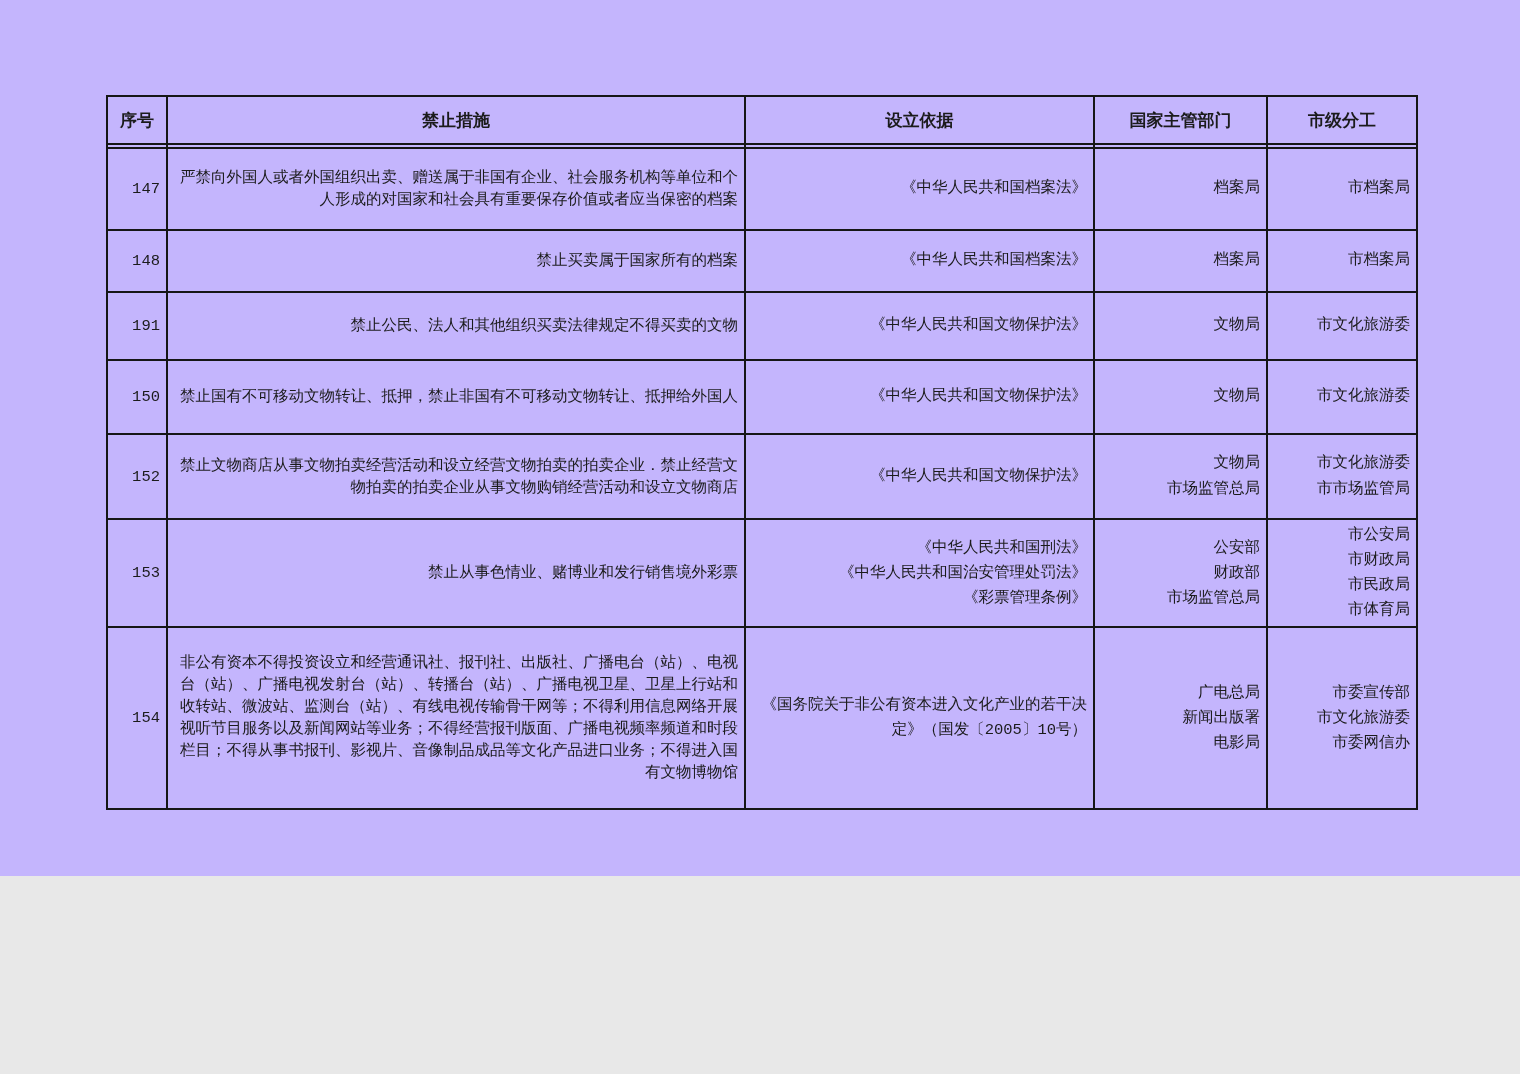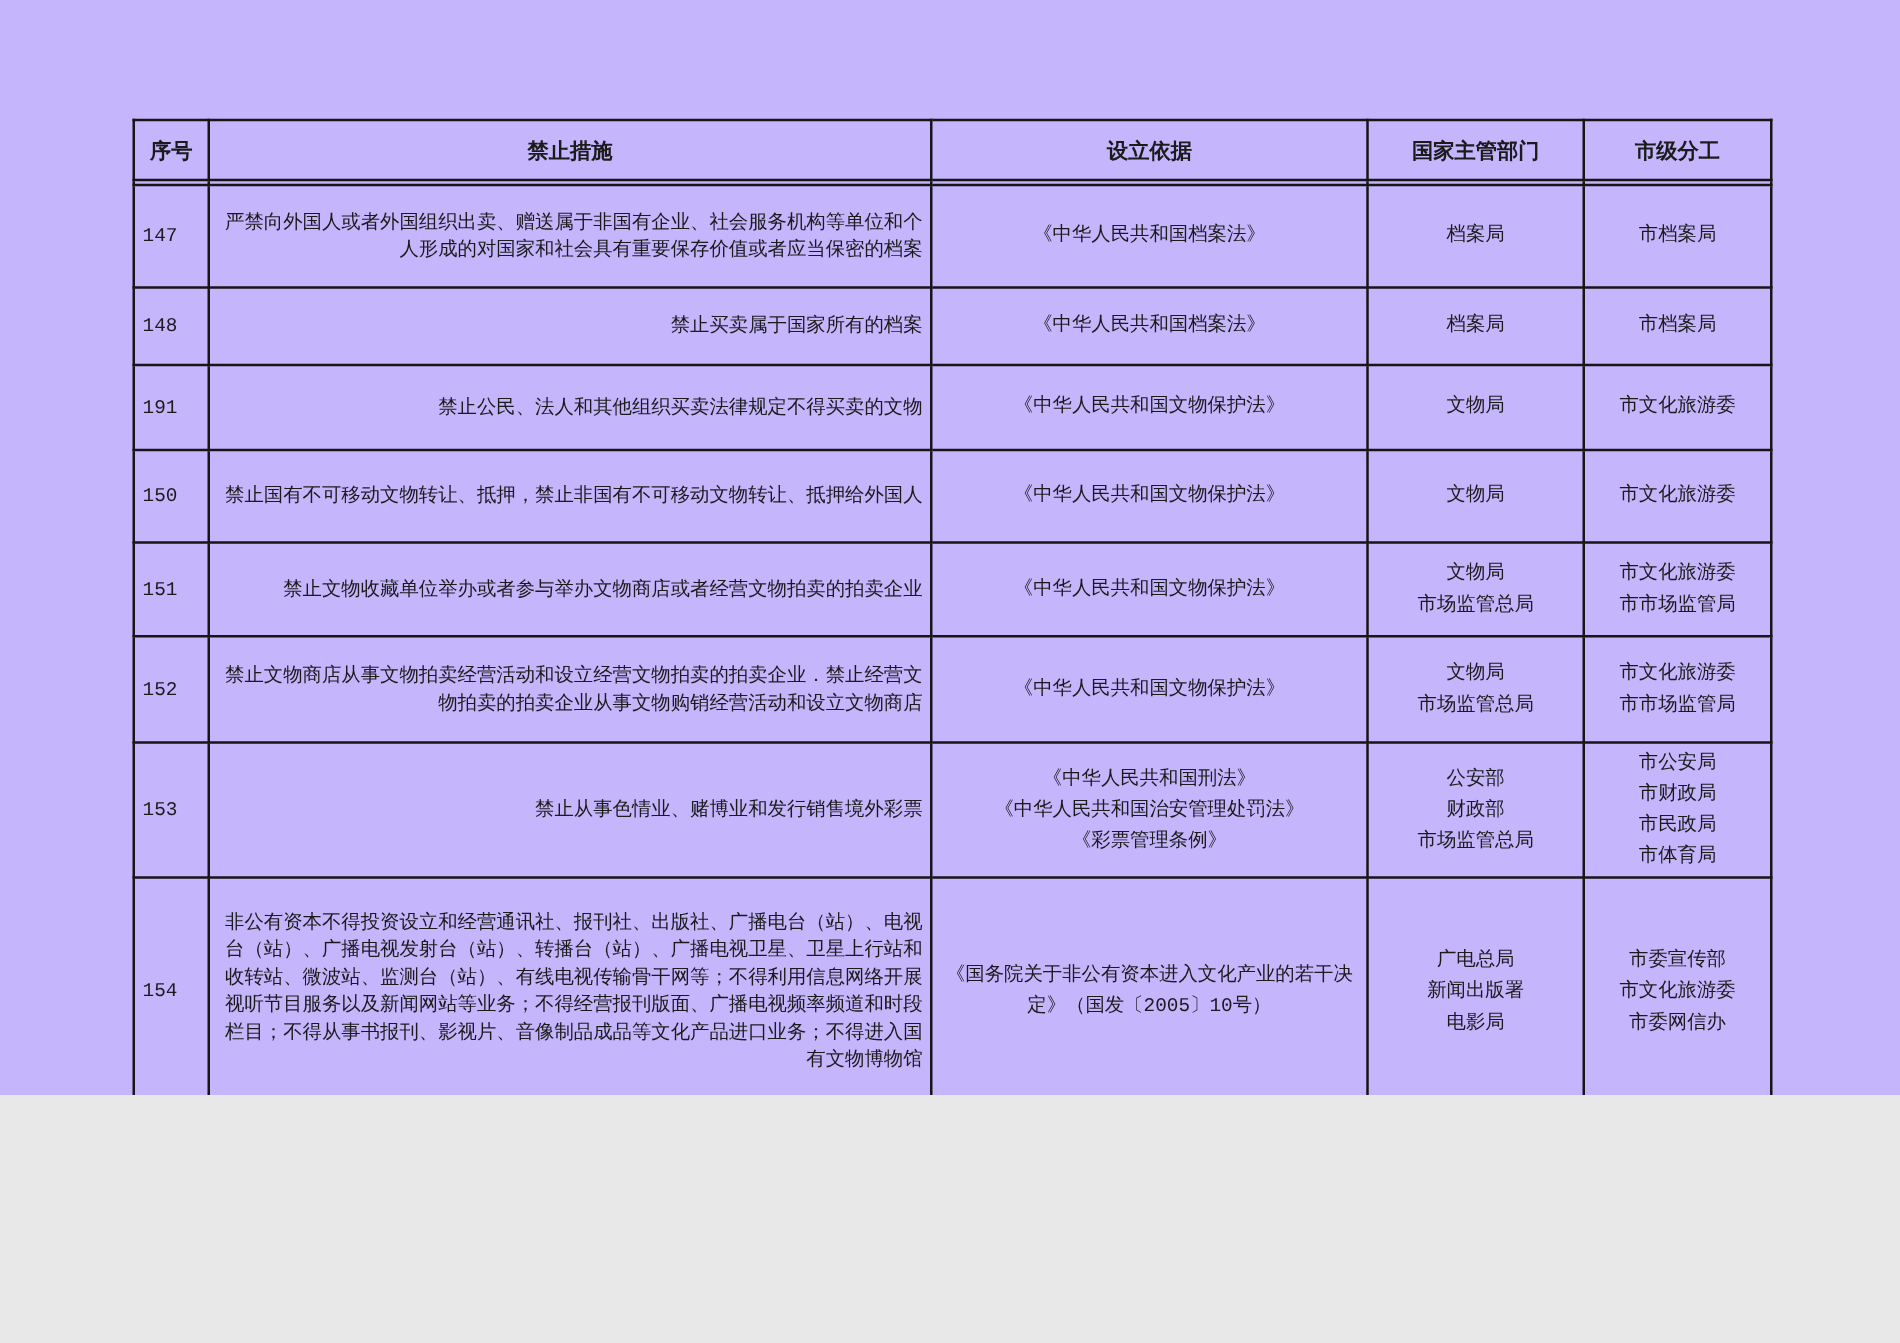--- a/index.html
+++ b/index.html
@@ -28,32 +28,32 @@
     box-sizing: border-box;
     overflow: hidden;
   }
   .reg-table th {
     font-size: 17px;
     font-weight: bold;
     text-align: center;
     height: 48px;
   }
   .reg-table td { font-size: 15.5px; }
-  .c-id { text-align: left; font-size: 16px; }
+  .c-id { text-align: right; font-size: 16px; }
   .c-measure {
     text-align: right;
     line-height: 1.42;
     padding-left: 5px;
     padding-right: 4px;
   }
   .c-basis, .c-national, .c-municipal {
     white-space: pre-line;
     line-height: 1.62;
     padding-left: 8px;
-    text-align: center;
+    text-align: right;
     margin-left: 16px;
   }
   tr.spacer td {
     height: 4px;
     padding: 0;
     border-top: 2px solid #161616;
     border-bottom: 2px solid #161616;
   }
   .h82 { height: 82px; }
   .h62 { height: 62px; }
@@ -125,29 +125,20 @@
         <td class="c-national">文物局</td>
         <td class="c-municipal">市文化旅游委</td>
       </tr>
       <tr class="h74">
         <td class="c-id">150</td>
         <td class="c-measure">禁止国有不可移动文物转让、抵押，禁止非国有不可移动文物转让、抵押给外国人</td>
         <td class="c-basis">《中华人民共和国文物保护法》</td>
         <td class="c-national">文物局</td>
         <td class="c-municipal">市文化旅游委</td>
       </tr>
-      <tr class="h75">
-        <td class="c-id">151</td>
-        <td class="c-measure">禁止文物收藏单位举办或者参与举办文物商店或者经营文物拍卖的拍卖企业</td>
-        <td class="c-basis">《中华人民共和国文物保护法》</td>
-        <td class="c-national">文物局
-市场监管总局</td>
-        <td class="c-municipal">市文化旅游委
-市市场监管局</td>
-      </tr>
       <tr class="h85">
         <td class="c-id">152</td>
         <td class="c-measure">禁止文物商店从事文物拍卖经营活动和设立经营文物拍卖的拍卖企业．禁止经营文物拍卖的拍卖企业从事文物购销经营活动和设立文物商店</td>
         <td class="c-basis">《中华人民共和国文物保护法》</td>
         <td class="c-national">文物局
 市场监管总局</td>
         <td class="c-municipal">市文化旅游委
 市市场监管局</td>
       </tr>
       <tr class="h100">

